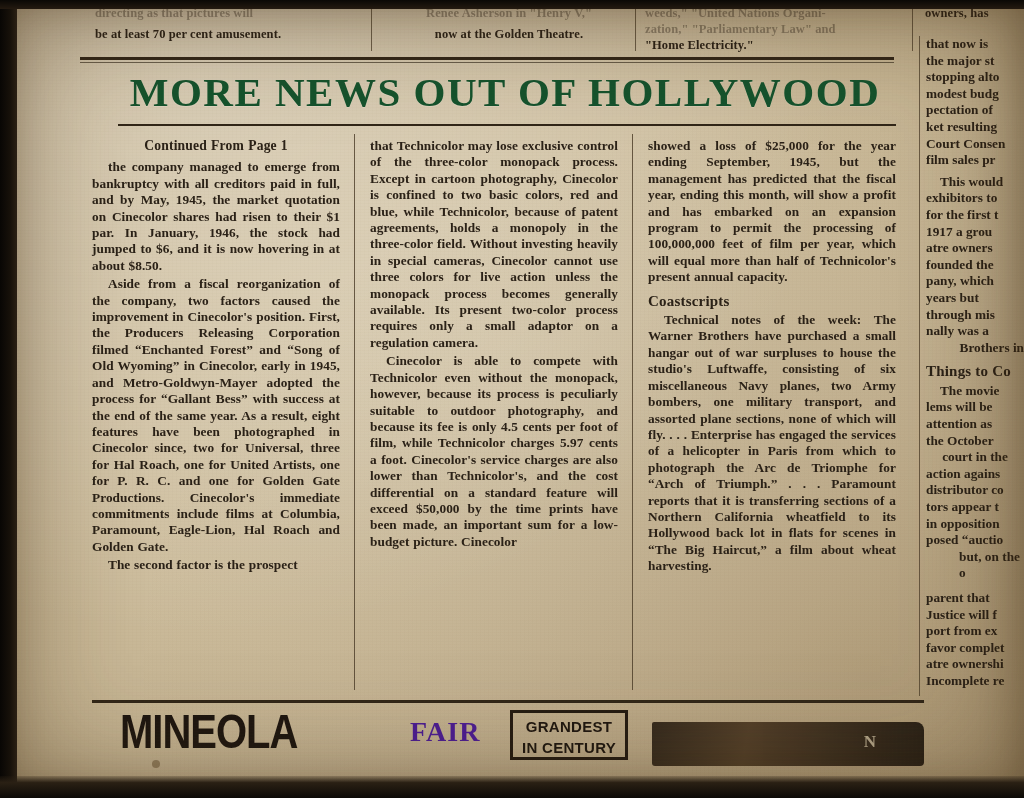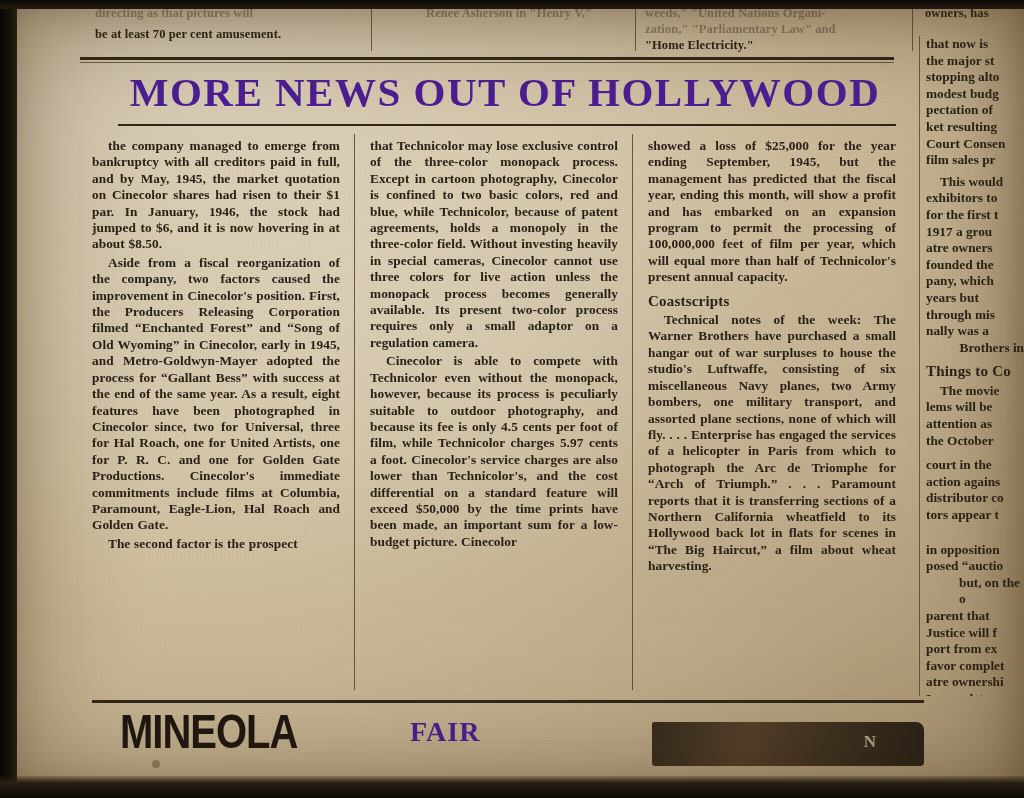--- a/index.html
+++ b/index.html
@@ -83,21 +83,21 @@
   .masthead {
     position: absolute;
     left: 100px;
     top: 68px;
     width: 810px;
     text-align: center;
     font-family: "Liberation Serif", serif;
     font-size: 41px;
     font-weight: bold;
     letter-spacing: 1.5px;
-    color: #4c1d95;
+    color: #14532d;
     text-shadow: 0 1px 0 rgba(255,255,255,.18);
   }
 
   
   .cols {
     position: absolute;
     left: 92px;
     top: 138px;
     width: 832px;
     height: 560px;
@@ -242,20 +242,21 @@
 <body>
 
 <div class="page">
   <div class="paper"></div>
 
   <div class="topstrip">
     <div class="topfrag faint" style="left:78px; top:-3px; width:260px;">directing as that pictures will</div>
     <div class="topfrag" style="left:78px; top:18px; width:268px;">be at least 70 per cent amusement.</div>
 
     <div class="topfrag faint" style="left:368px; top:-3px; width:248px; text-align:center;">Renee Asherson in "Henry V,"</div>
+    <div class="topfrag" style="left:368px; top:18px; width:248px; text-align:center;">now at the Golden Theatre.</div>
 
     <div class="topfrag faint" style="left:628px; top:-3px; width:270px;">weeds,"  "United Nations Organi-</div>
     <div class="topfrag faint" style="left:628px; top:13px; width:270px;">zation," "Parliamentary Law"  and</div>
     <div class="topfrag" style="left:628px; top:29px; width:270px;">"Home Electricity."</div>
 
     <div class="topfrag" style="left:908px; top:-3px; width:110px;">owners, has</div>
 
     <div class="vrule" style="left:354px; top:-6px; height:48px;"></div>
     <div class="vrule" style="left:618px; top:-6px; height:48px;"></div>
     <div class="vrule" style="left:895px; top:-6px; height:48px;"></div>
@@ -266,20 +267,21 @@
 
   <div class="masthead">MORE NEWS OUT OF HOLLYWOOD</div>
 
   <div class="hrule" style="left:118px; top:124px; width:778px; height:2px;"></div>
 
   <div class="cols">
     <div class="coldiv" style="left:262px;"></div>
     <div class="coldiv" style="left:540px;"></div>
 
     <div class="col c1">
+      <div class="colhead">Continued From Page 1</div>
       <p>the company managed to emerge from bankruptcy with all creditors paid in full, and by May, 1945, the market quotation on Cinecolor shares had risen to their $1 par. In January, 1946, the stock had jumped to $6, and it is now hovering in at about $8.50.</p>
       <p>Aside from a fiscal reorganization of the company, two factors caused the improvement in Cinecolor's position. First, the Producers Releasing Corporation filmed “Enchanted Forest” and “Song of Old Wyoming” in Cinecolor, early in 1945, and Metro-Goldwyn-Mayer adopted the process for “Gallant Bess” with success at the end of the same year. As a result, eight features have been photographed in Cinecolor since, two for Universal, three for Hal Roach, one for United Artists, one for P. R. C. and one for Golden Gate Productions. Cinecolor's immediate commitments include films at Columbia, Paramount, Eagle-Lion, Hal Roach and Golden Gate.</p>
       <p>The second factor is the prospect</p>
     </div>
 
     <div class="col c2">
       <p style="text-indent:0;">that Technicolor may lose exclusive control of the three-color monopack process. Except in cartoon photography, Cinecolor is confined to two basic colors, red and blue, while Technicolor, because of patent agreements, holds a monopoly in the three-color field. Without investing heavily in special cameras, Cinecolor cannot use three colors for live action unless the monopack process becomes generally available. Its present two-color process requires only a small adaptor on a regulation camera.</p>
       <p>Cinecolor is able to compete with Technicolor even without the monopack, however, because its process is peculiarly suitable to outdoor photography, and because its fee is only 4.5 cents per foot of film, while Technicolor charges 5.97 cents a foot. Cinecolor's service charges are also lower than Technicolor's, and the cost differential on a standard feature will exceed $50,000 by the time prints have been made, an important sum for a low-budget picture. Cinecolor</p>
     </div>
 
@@ -312,41 +314,45 @@
     <p style="text-indent:0;margin-top:0;">through mis</p>
     <p style="text-indent:0;margin-top:0;">nally  was a</p>
     <p style="text-indent:0;margin-top:0;text-align:right;">Brothers  in</p>
 
     <div class="subhead">Things to Co</div>
 
     <p style="text-indent:14px;margin-top:0;">The movie</p>
     <p style="text-indent:0;margin-top:0;">lems will be</p>
     <p style="text-indent:0;margin-top:0;">attention as</p>
     <p style="text-indent:0;margin-top:0;">the October</p>
-    <p style="text-indent:0;margin-top:8px;">court in the</p>
+    <p style="text-indent:0;margin-top:0;text-align:center;">court in the</p>
     <p style="text-indent:0;margin-top:0;">action agains</p>
     <p style="text-indent:0;margin-top:0;">distributor co</p>
     <p style="text-indent:0;margin-top:0;">tors appear t</p>
-    <p style="text-indent:0;margin-top:18px;">in opposition</p>
+    <p style="text-indent:0;margin-top:0;">in opposition</p>
     <p style="text-indent:0;margin-top:0;">posed “auctio</p>
     <p style="text-indent:0;margin-top:0;padding-left:33px;">but, on the o</p>
-    <p style="text-indent:0;margin-top:0;">parent that</p>
+    <p style="text-indent:0;margin-top:8px;">parent that</p>
     <p style="text-indent:0;margin-top:0;">Justice will f</p>
     <p style="text-indent:0;margin-top:0;">port from ex</p>
     <p style="text-indent:0;margin-top:0;">favor complet</p>
     <p style="text-indent:0;margin-top:0;">atre ownershi</p>
     <p style="text-indent:0;margin-top:0;">Incomplete re</p>
   </div>
 
   <div class="hrule" style="left:92px; top:700px; width:832px; height:3px;"></div>
 
   <div class="adband">
     <div class="adbox">
       <div class="mineola">MINEOLA</div>
       <div class="fairword">FAIR</div>
+      <div class="grandest">
+        <div>GRANDEST</div>
+        <div>IN CENTURY</div>
+      </div>
     </div>
     <div class="adsmear">
       <div class="mark">N</div>
     </div>
     <div class="smudge"></div>
   </div>
 
   <div class="grain"></div>
   <div class="vignette"></div>
   <div class="edge-left"></div>

